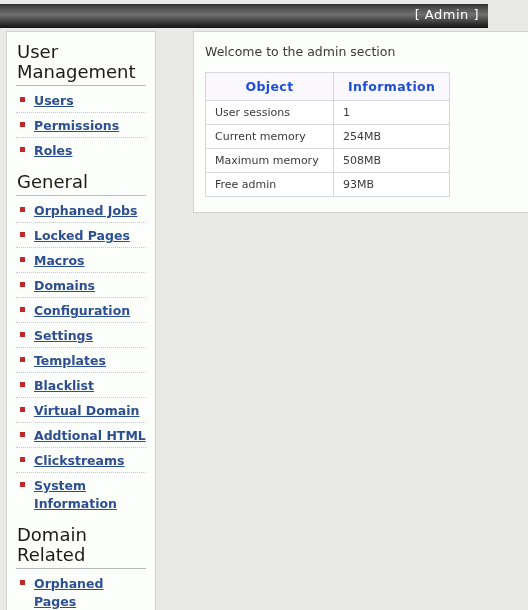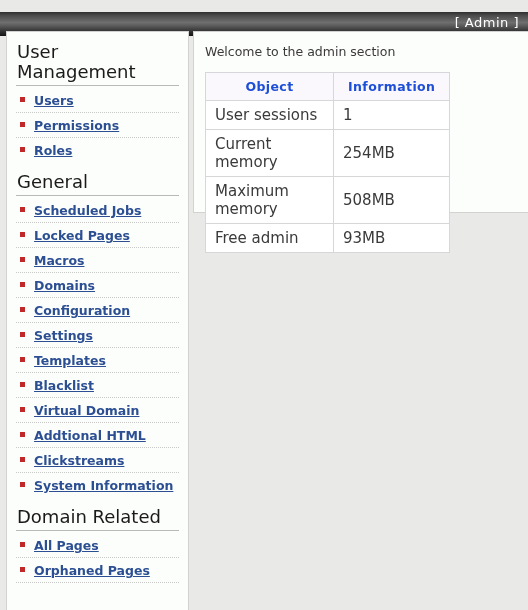--- a/index.html
+++ b/index.html
@@ -11,22 +11,22 @@
     height: 610px;
     background: #e9eae8;
     font-family: "DejaVu Sans", "Liberation Sans", sans-serif;
     overflow: hidden;
   }
 
   
   .topbar {
     position: absolute;
     left: 0;
-    top: 12px;
-    width: 528px;
+    top: 4px;
+    width: 488px;
     height: 24px;
     background: linear-gradient(to bottom,
         #2e2e2e 0%,
         #4a4a4a 14%,
         #6f6f6f 44%,
         #5a5a5a 58%,
         #2c2c2c 84%,
         #141414 100%);
     box-sizing: border-box;
   }
@@ -39,21 +39,21 @@
     letter-spacing: 0.5px;
     white-space: nowrap;
     font-family: "DejaVu Sans", "Liberation Sans", sans-serif;
   }
 
   
   .sidebar {
     position: absolute;
     left: 6px;
     top: 31px;
-    width: 183px;
+    width: 150px;
     height: 579px;
     background: #fcfefb;
     border: 1px solid #d2d3d1;
     border-bottom: none;
     box-sizing: border-box;
     padding: 0 9px;
   }
 
   .section-title {
     font-size: 18px;
@@ -131,21 +131,21 @@
     font-size: 12.5px;
     font-weight: bold;
     text-align: center;
     border: 1px solid #d6d7d9;
     padding: 6px 14px;
     letter-spacing: 0.4px;
   }
   table.infotable td {
     background: #ffffff;
     color: #3a3a3a;
-    font-size: 15px;
+    font-size: 11px;
     text-align: left;
     border: 1px solid #d6d7d9;
     padding: 5px 9px;
   }
   table.infotable td.col-object {
     width: 109px;
   }
   table.infotable td.col-info {
     width: 81px;
   }
@@ -161,37 +161,36 @@
     <div class="section-title">User Management</div>
     <div class="section-rule"></div>
     <ul class="navlist">
       <li class="navitem"><span class="bullet"></span><span class="navlink">Users</span></li>
       <li class="navitem"><span class="bullet"></span><span class="navlink">Permissions</span></li>
       <li class="navitem"><span class="bullet"></span><span class="navlink">Roles</span></li>
     </ul>
     <div class="section-title">General</div>
     <div class="section-rule"></div>
     <ul class="navlist">
-      <li class="navitem"><span class="bullet"></span><span class="navlink">Scheduled Jobs</span></li>
+      <li class="navitem"><span class="bullet"></span><span class="navlink">Orphaned Jobs</span></li>
       <li class="navitem"><span class="bullet"></span><span class="navlink">Locked Pages</span></li>
       <li class="navitem"><span class="bullet"></span><span class="navlink">Macros</span></li>
       <li class="navitem"><span class="bullet"></span><span class="navlink">Domains</span></li>
       <li class="navitem"><span class="bullet"></span><span class="navlink">Configuration</span></li>
       <li class="navitem"><span class="bullet"></span><span class="navlink">Settings</span></li>
       <li class="navitem"><span class="bullet"></span><span class="navlink">Templates</span></li>
       <li class="navitem"><span class="bullet"></span><span class="navlink">Blacklist</span></li>
       <li class="navitem"><span class="bullet"></span><span class="navlink">Virtual Domain</span></li>
       <li class="navitem"><span class="bullet"></span><span class="navlink">Addtional HTML</span></li>
       <li class="navitem"><span class="bullet"></span><span class="navlink">Clickstreams</span></li>
       <li class="navitem"><span class="bullet"></span><span class="navlink">System Information</span></li>
     </ul>
     <div class="section-title">Domain Related</div>
     <div class="section-rule"></div>
     <ul class="navlist">
-      <li class="navitem"><span class="bullet"></span><span class="navlink">All Pages</span></li>
       <li class="navitem"><span class="bullet"></span><span class="navlink">Orphaned Pages</span></li>
       <li class="navitem"></li>
     </ul>
   </div>
 
 <div class="content">
   <p class="welcome">Welcome to the admin section</p>
   <table class="infotable">
     <thead>
       <tr>

